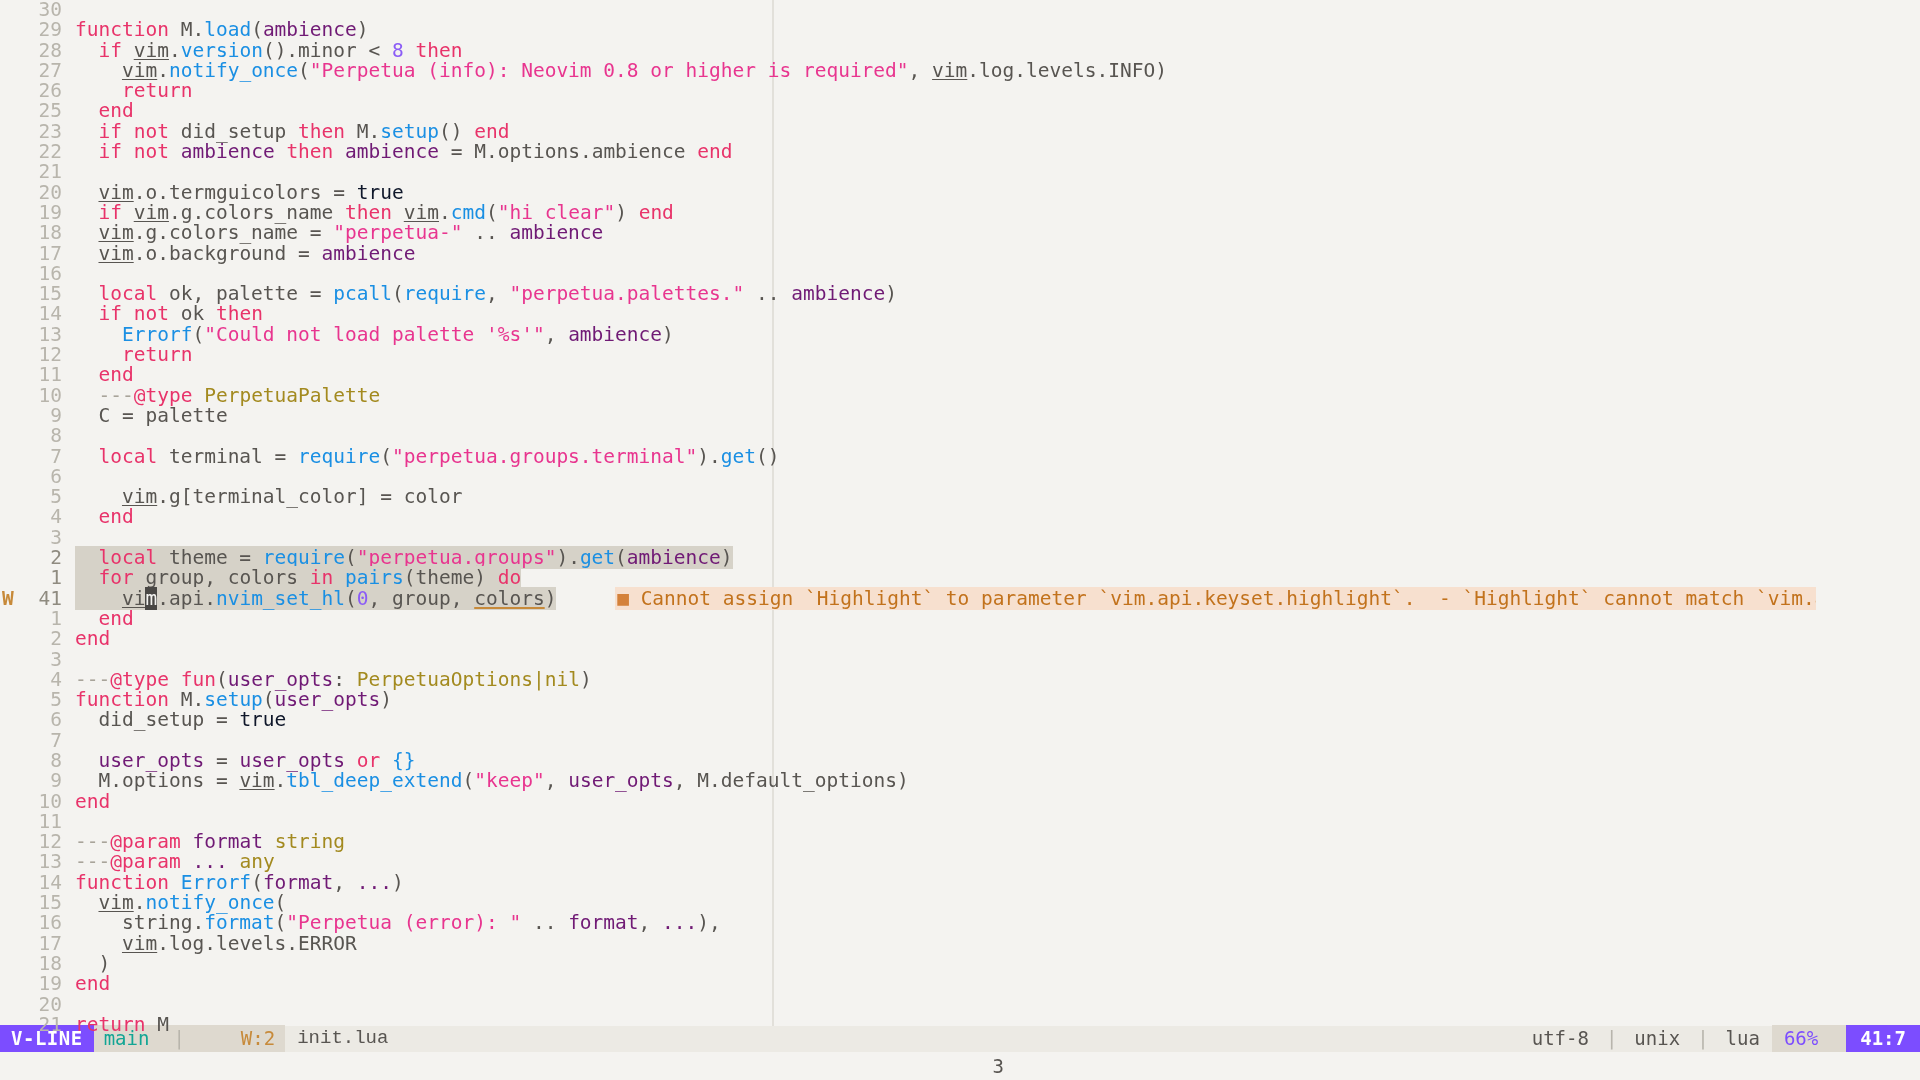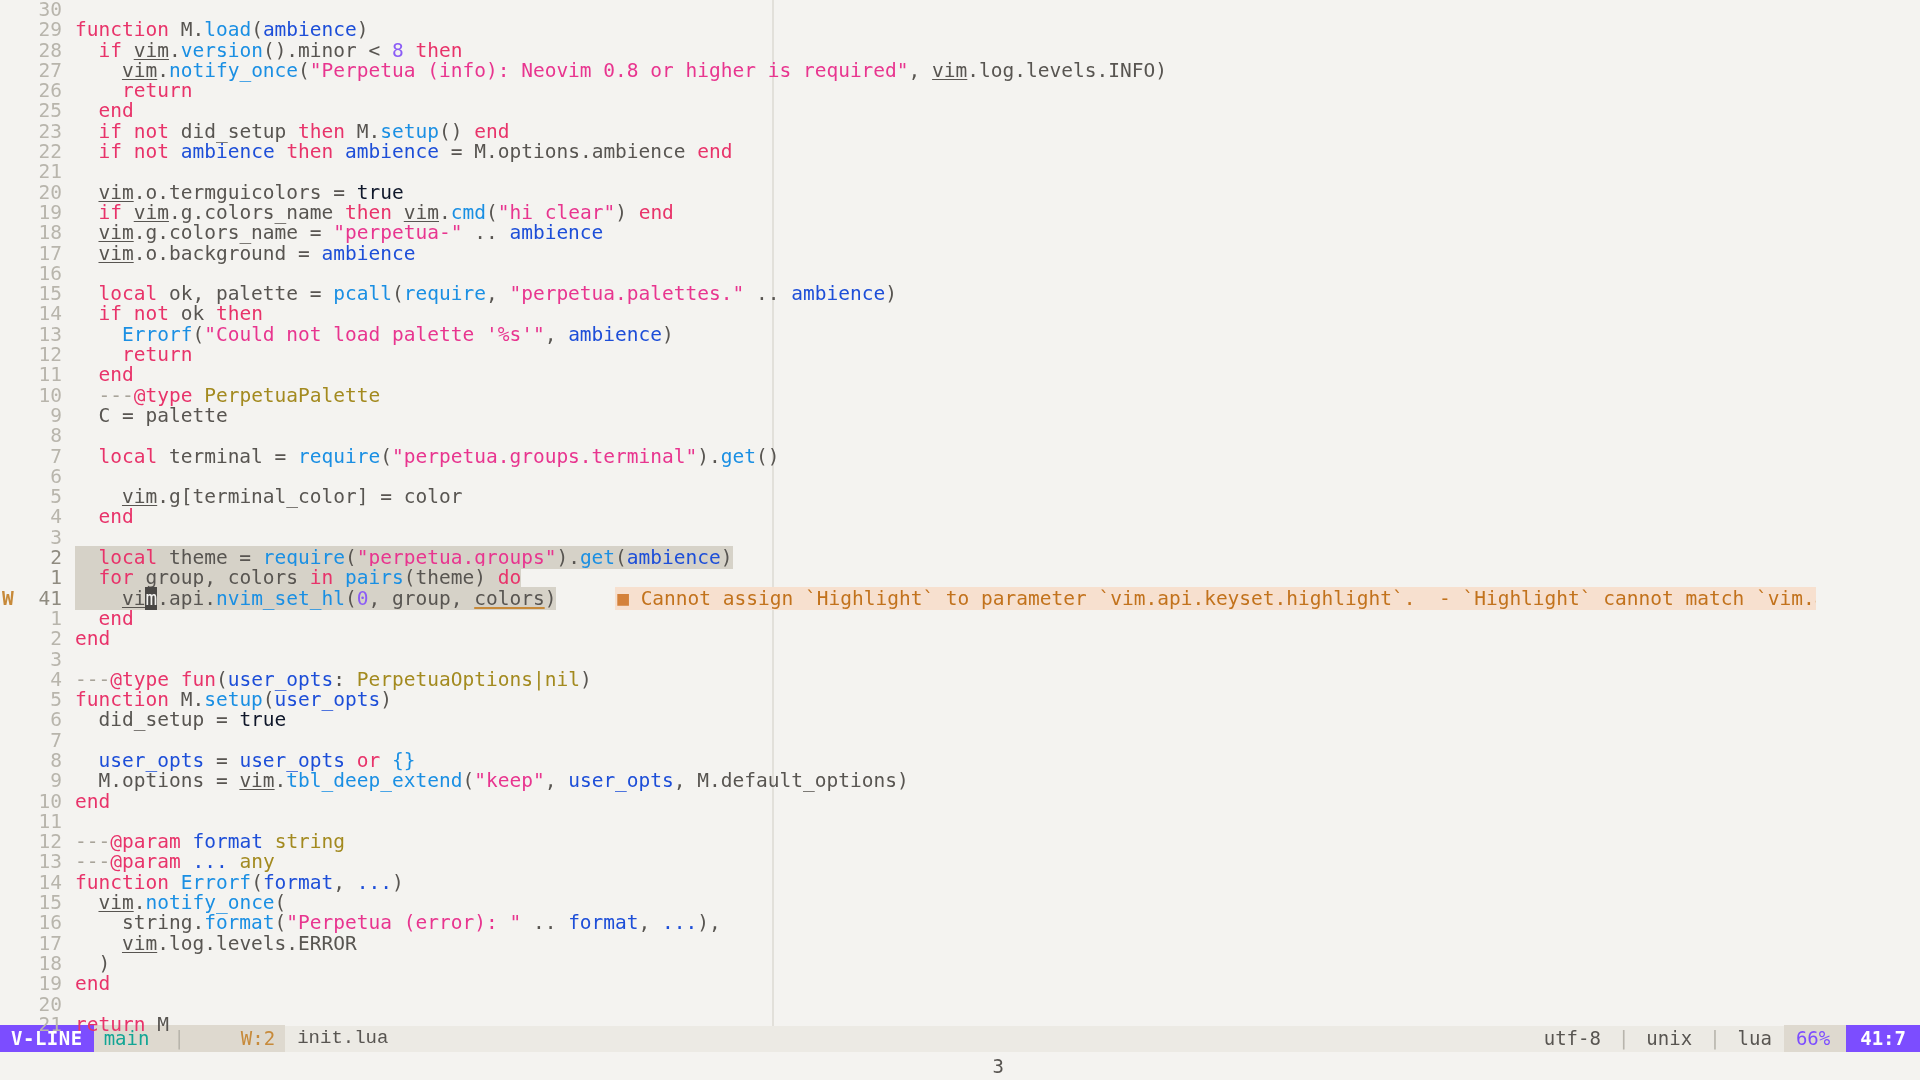--- a/index.html
+++ b/index.html
@@ -74,21 +74,21 @@
   }
   .gap { flex: 0 0 13px; width: 13px; }
 
   .code { position: relative; }
   .selwrap { background: #d6d2c8; }
 
   
   .kw      { color: #e8336a; }
   .fn      { color: #1a8fe3; }          
   .str     { color: #e8358f; }          
-  .var     { color: #1d4ed8; }          
+  .var     { color: #701a75; }          
   .num2    { color: #8b5cf6; }          
   .bool    { color: #0f172a; }          
   .plain   { color: #585551; }          
   .cmt     { color: #a8a49a; }          
   .tag     { color: #e8336a; }          
   .type    { color: #a38a1f; }          
   .under   { text-decoration: underline; text-decoration-thickness: 1px; text-underline-offset: 2px; }
   .uorange { color: #585551; text-decoration: underline; text-decoration-color: #c78a3a; text-decoration-thickness: 1.5px; text-underline-offset: 2px; }
 
   
@@ -147,21 +147,21 @@
   }
   .sl-info {
     padding: 3px 12px 4px 12px;
     color: #585551;
     display: flex;
     gap: 17px;
   }
   .sl-pct {
     background: #ded9cf;
     color: #7c4dff;
-    padding: 3px 16px 4px 12px;
+    padding: 3px 28px 4px 12px;
   }
   .sl-pos {
     background: #7c4dff;
     color: #ffffff;
     font-weight: bold;
     padding: 3px 14px 4px 14px;
   }
 
   
   #cmdline {

